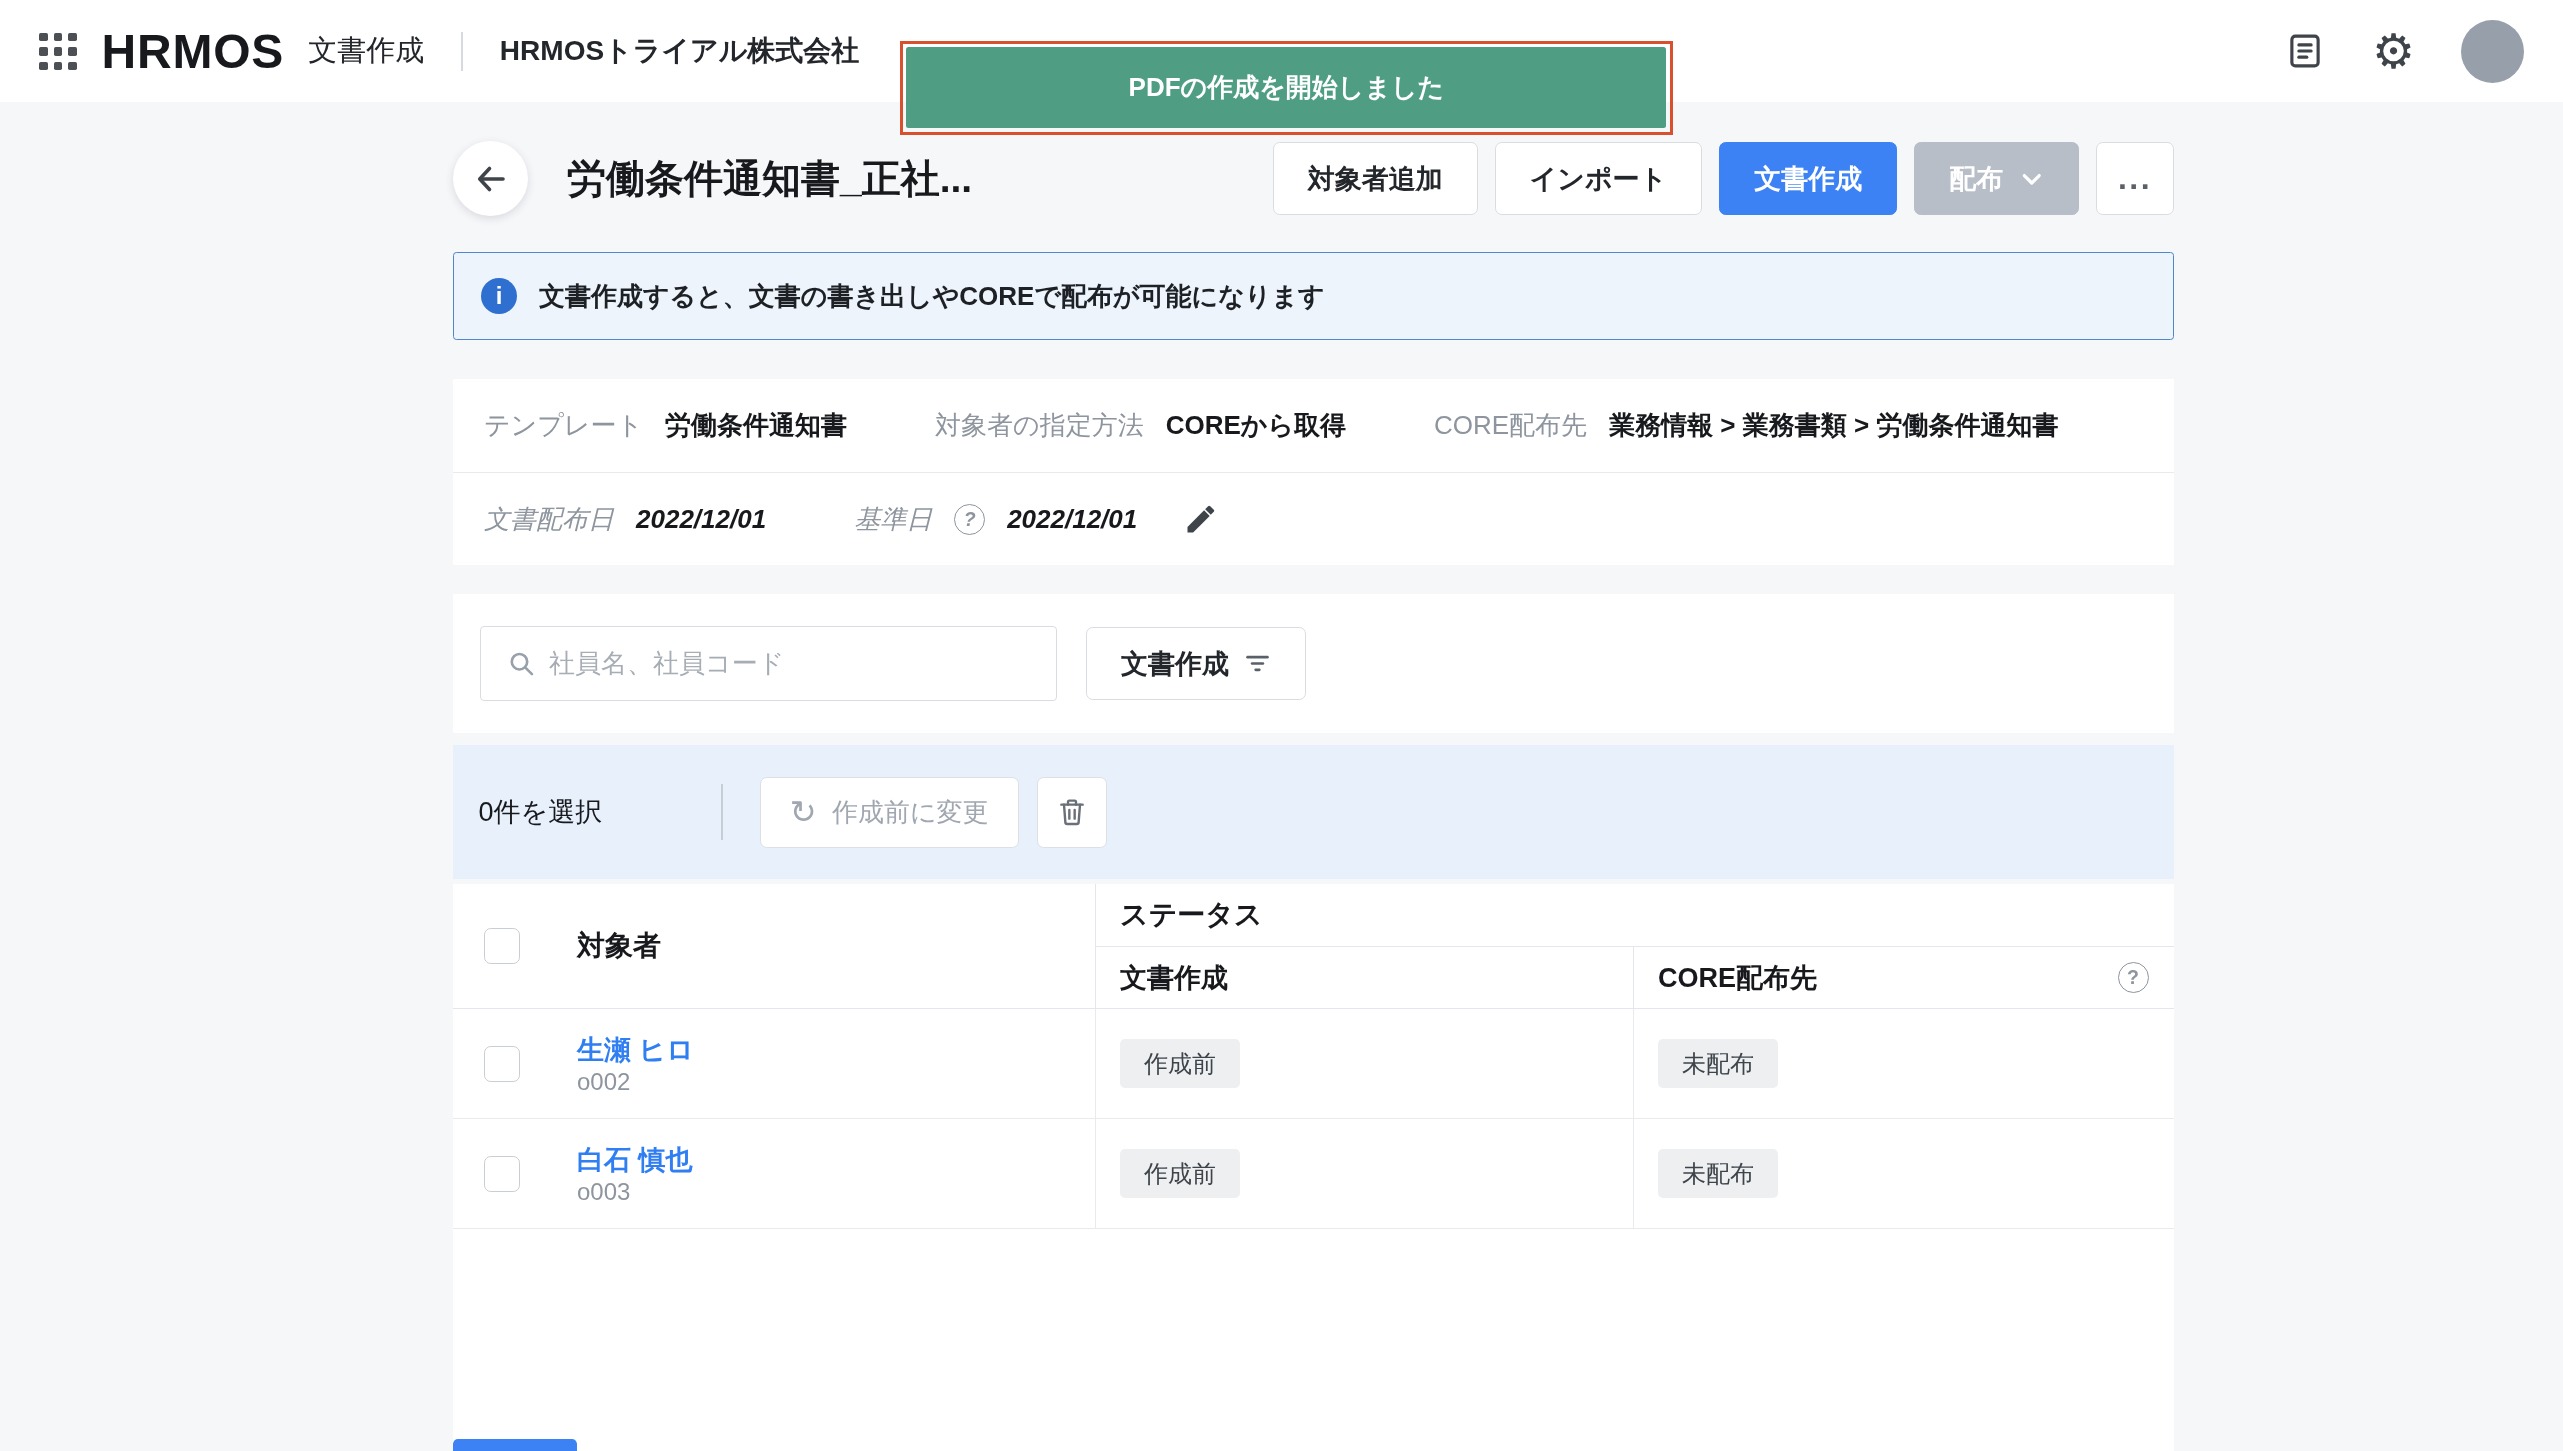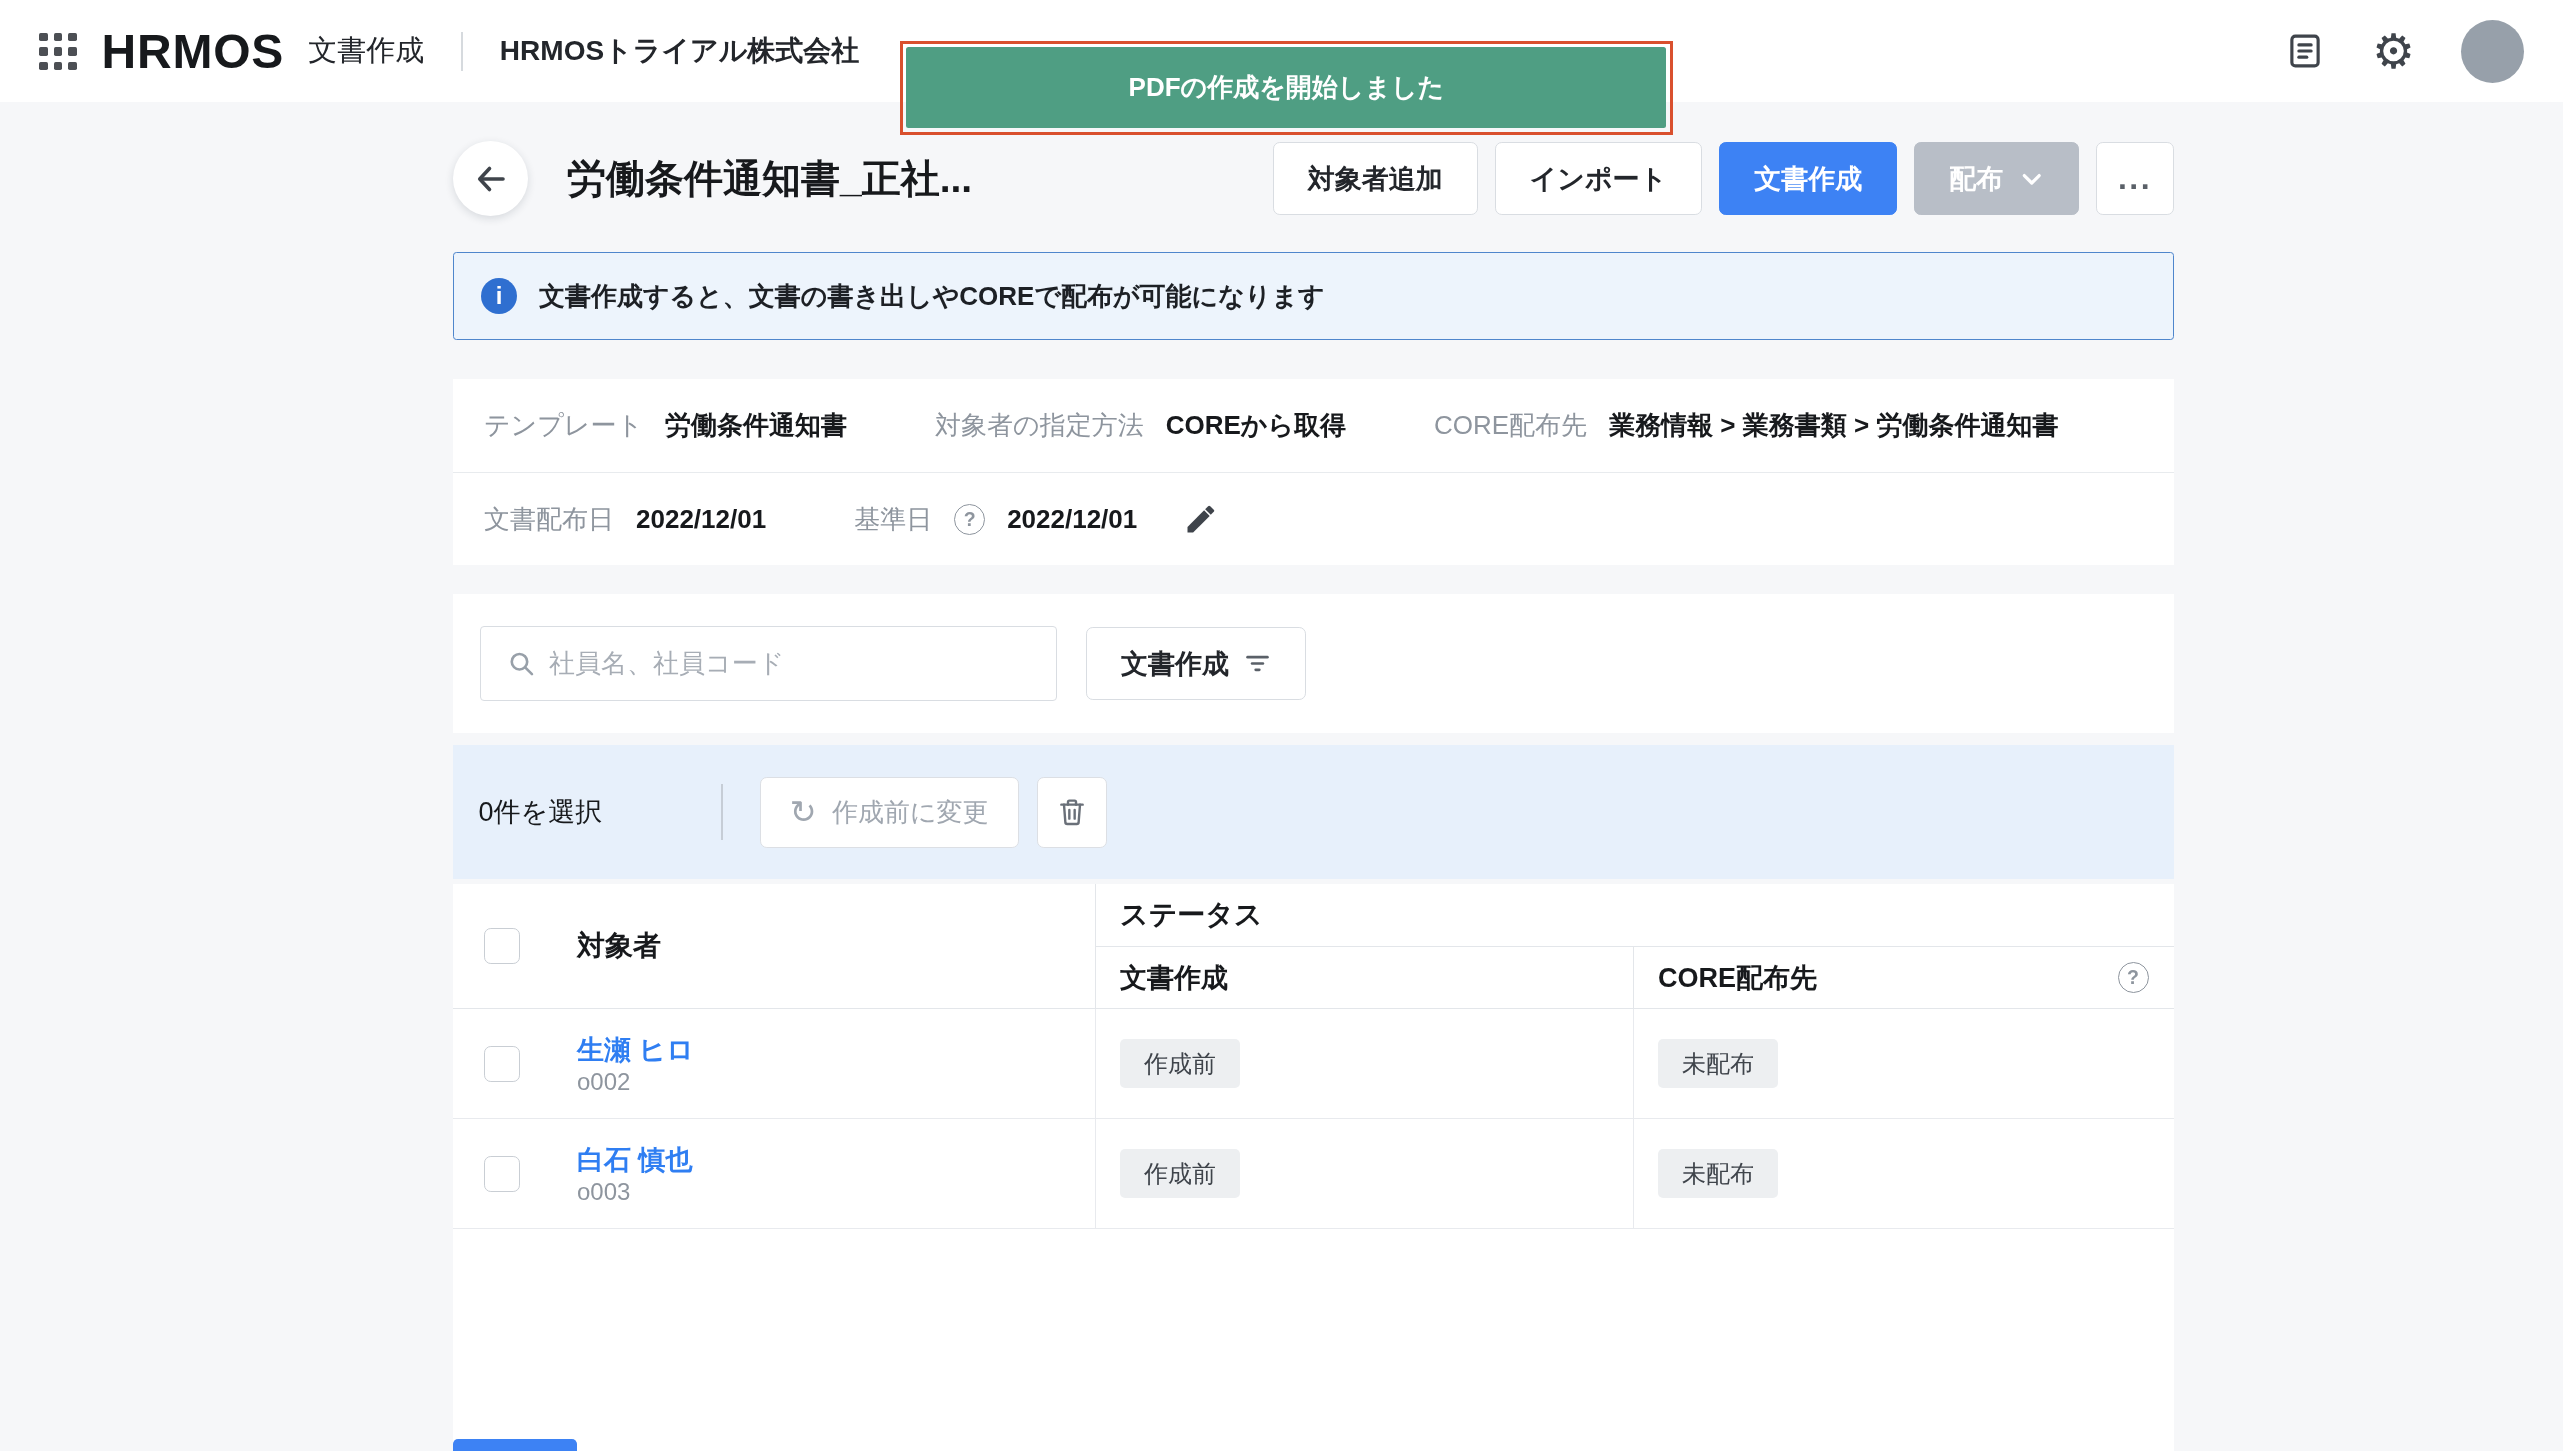--- a/index.html
+++ b/index.html
@@ -35,21 +35,21 @@
   .btn-primary { background:#3d82f4; border-color:#3d82f4; color:#ffffff; }
   .btn-disabled { background:#b8bec7; border-color:#b8bec7; color:#ffffff; }
   .btn-more { width:78px; padding:0; justify-content:center; color:#5a6068; font-size:32px; font-weight:800; letter-spacing:2.5px; line-height:0.4; }
 
   .info-banner { margin-top:36px; height:88px; background:#edf4fc; border:1.7px solid #4f86cc; border-radius:3.4px; display:flex; align-items:center; padding:0 27px; gap:22px; }
   .info-icon { width:36px; height:36px; border-radius:50%; background:#2f6fd0; color:#fff; font-size:24px; font-weight:700; font-style:normal; display:flex; align-items:center; justify-content:center; flex:0 0 auto; }
   .info-text { font-size:26px; font-weight:700; color:#1d2025; }
 
   .details-card { margin-top:39px; background:#ffffff; }
   .details-row { height:93px; display:flex; align-items:center; padding:0 31px; font-size:26px; }
-  .details-row + .details-row { border-top:1.7px solid #e8ebee; }
+  .details-row + .details-row { border-top:1.7px solid #e8ebee;font-style:italic; }
   .dlabel { color:#8e959e; margin-right:22px; white-space:nowrap; }
   .dvalue { color:#17191c; font-weight:700; margin-right:88px; white-space:nowrap; }
   .dvalue.last { margin-right:0; }
   .help-icon { width:31px; height:31px; border:1.7px solid #8e959e; border-radius:50%; color:#8e959e; font-size:19.5px; font-weight:700; display:inline-flex; align-items:center; justify-content:center; margin-right:22px; cursor:pointer; flex:0 0 auto; }
   .edit-btn { margin-left:46px; background:none; border:none; cursor:pointer; display:flex; }
 
   .filter-card { margin-top:29px; background:#ffffff; height:139px; display:flex; align-items:center; padding:0 27px; gap:29px; }
   .search-box { width:577px; height:75px; border:1.7px solid #d9dde2; border-radius:4px; display:flex; align-items:center; padding:0 26px; gap:13.6px; background:#fff; }
   .search-box input { border:none; outline:none; font-size:26px; color:#23262b; width:100%; font-family:inherit; background:transparent; }
   .search-box input::placeholder { color:#a7adb5; }

